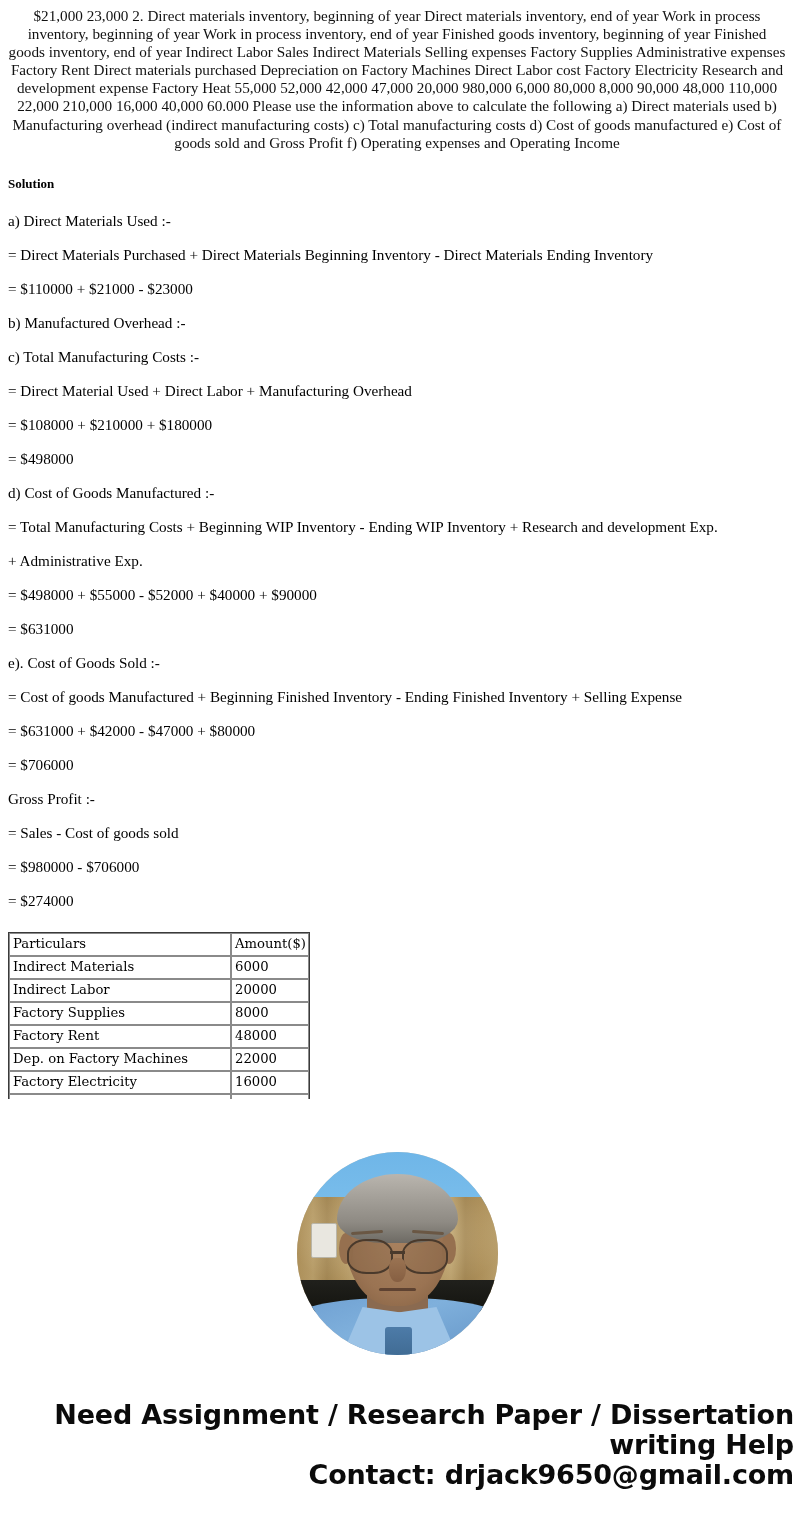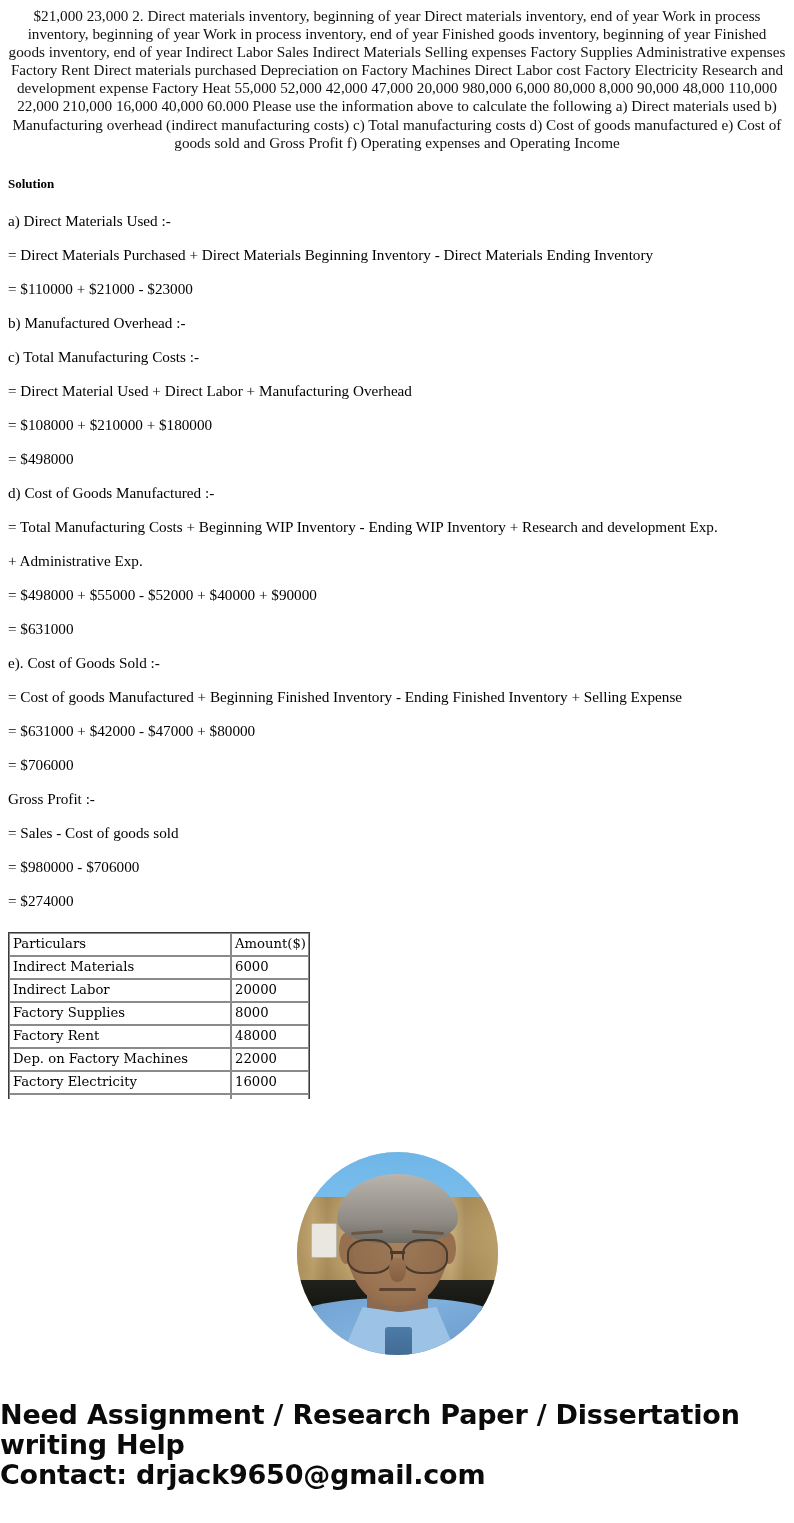--- a/index.html
+++ b/index.html
@@ -187,21 +187,21 @@
     position: absolute; left: 41%; top: 67%; width: 18%; height: 3.4px;
     background: #5e4231; border-radius: 3px;
   }
 
   
   .promo {
     position: absolute;
     left: 0;
     top: 1400px;
     width: 794px;
-    text-align: left;
+    text-align: right;
     font-family: "DejaVu Sans", "Liberation Sans", sans-serif;
     font-weight: bold;
     font-size: 27px;
     line-height: 30px;
     letter-spacing: -0.2px;
     color: #0b0b0b;
   }
   .promo-line { display: block; }
 </style>
 </head>

